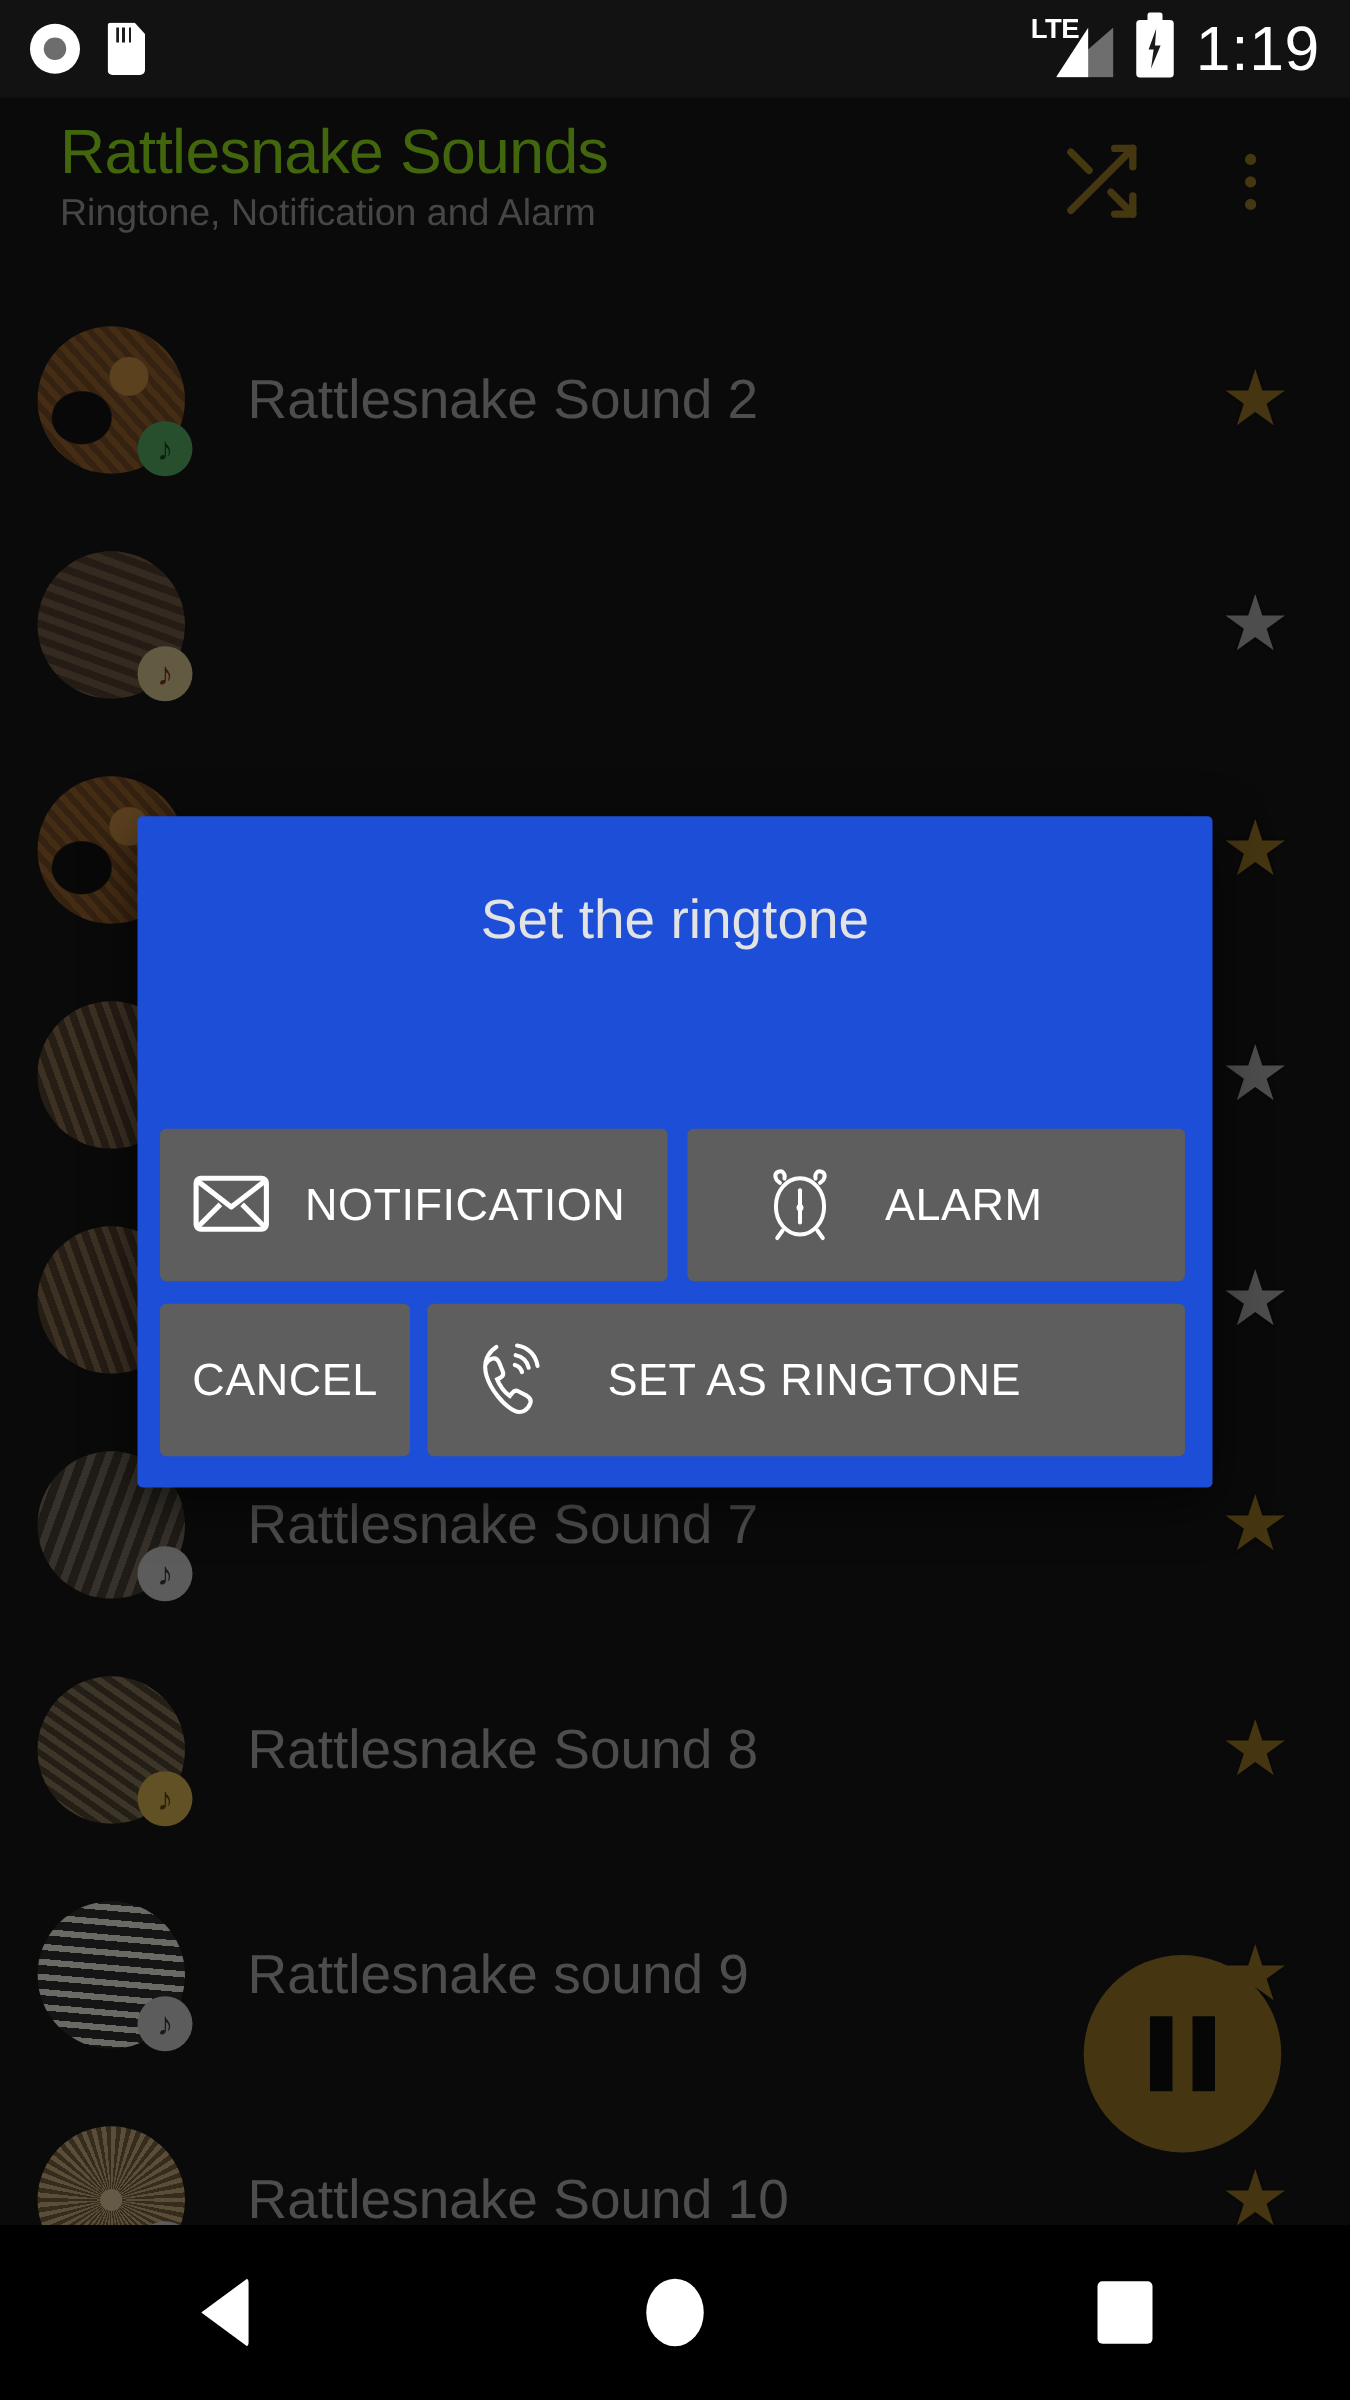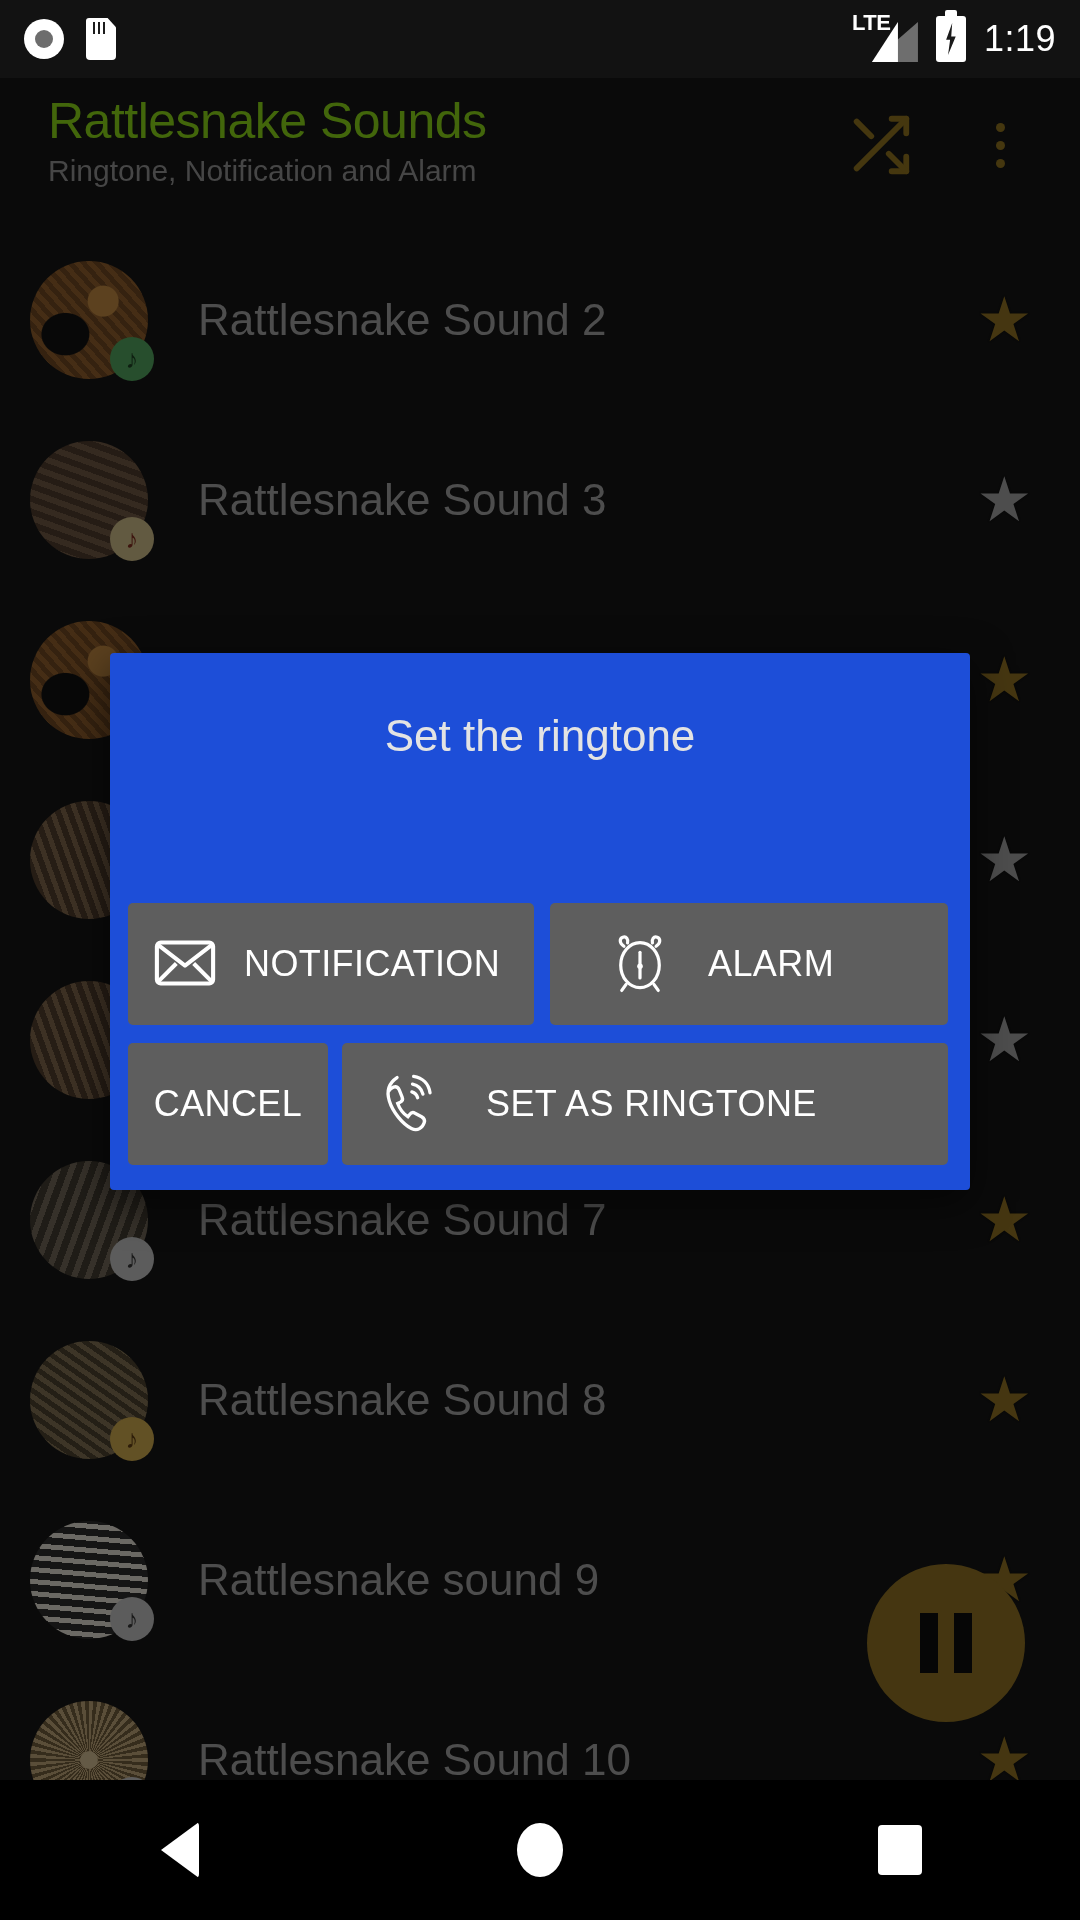--- a/index.html
+++ b/index.html
@@ -69,21 +69,21 @@
   }
   .batt::before {
     content: ""; position: absolute; top: -6px; left: 9px;
     width: 12px; height: 6px; background: #fff; border-radius: 2px 2px 0 0;
   }
   .batt-bolt {
     position: absolute; left: 7px; top: 7px;
     width: 16px; height: 32px; background: #1a1a1a;
     clip-path: polygon(58% 0, 20% 52%, 45% 52%, 32% 100%, 80% 42%, 52% 42%);
   }
-  .sb-clock { font-size: 36px; color: #fff; font-weight: 400; letter-spacing: 0.5px; }
+  .sb-clock { font-size: 50px; color: #fff; font-weight: 400; letter-spacing: 0.5px; }
 
   
   #app-header {
     position: absolute; top: 78px; left: 0;
     width: 1080px; height: 152px;
     background: #141414;
     z-index: 20;
   }
   #app-title {
     position: absolute; left: 48px; top: 14px;
@@ -294,21 +294,20 @@
           <div class="badge" style="background: rgb(79, 157, 90); color: rgb(29, 63, 34);">♪</div>
         </div>
         <div class="row-title">Rattlesnake Sound 2</div>
         <div class="star" style="color: rgb(138, 109, 34);">★</div>
       </div>
       <div class="list-row">
         <div class="thumb-wrap">
           <div class="thumb sk2"></div>
           <div class="badge" style="background: rgb(197, 180, 131); color: rgb(122, 42, 28);">♪</div>
         </div>
-        <div class="row-title">Rattlesnake Sound 3</div>
         <div class="star" style="color: rgb(154, 154, 154);">★</div>
       </div>
       <div class="list-row">
         <div class="thumb-wrap">
           <div class="thumb sk1"></div>
           <div class="badge" style="background: rgb(185, 185, 185); color: rgb(51, 51, 51);">♪</div>
         </div>
         <div class="row-title">Rattlesnake Sound 4</div>
         <div class="star" style="color: rgb(138, 109, 34);">★</div>
       </div>

